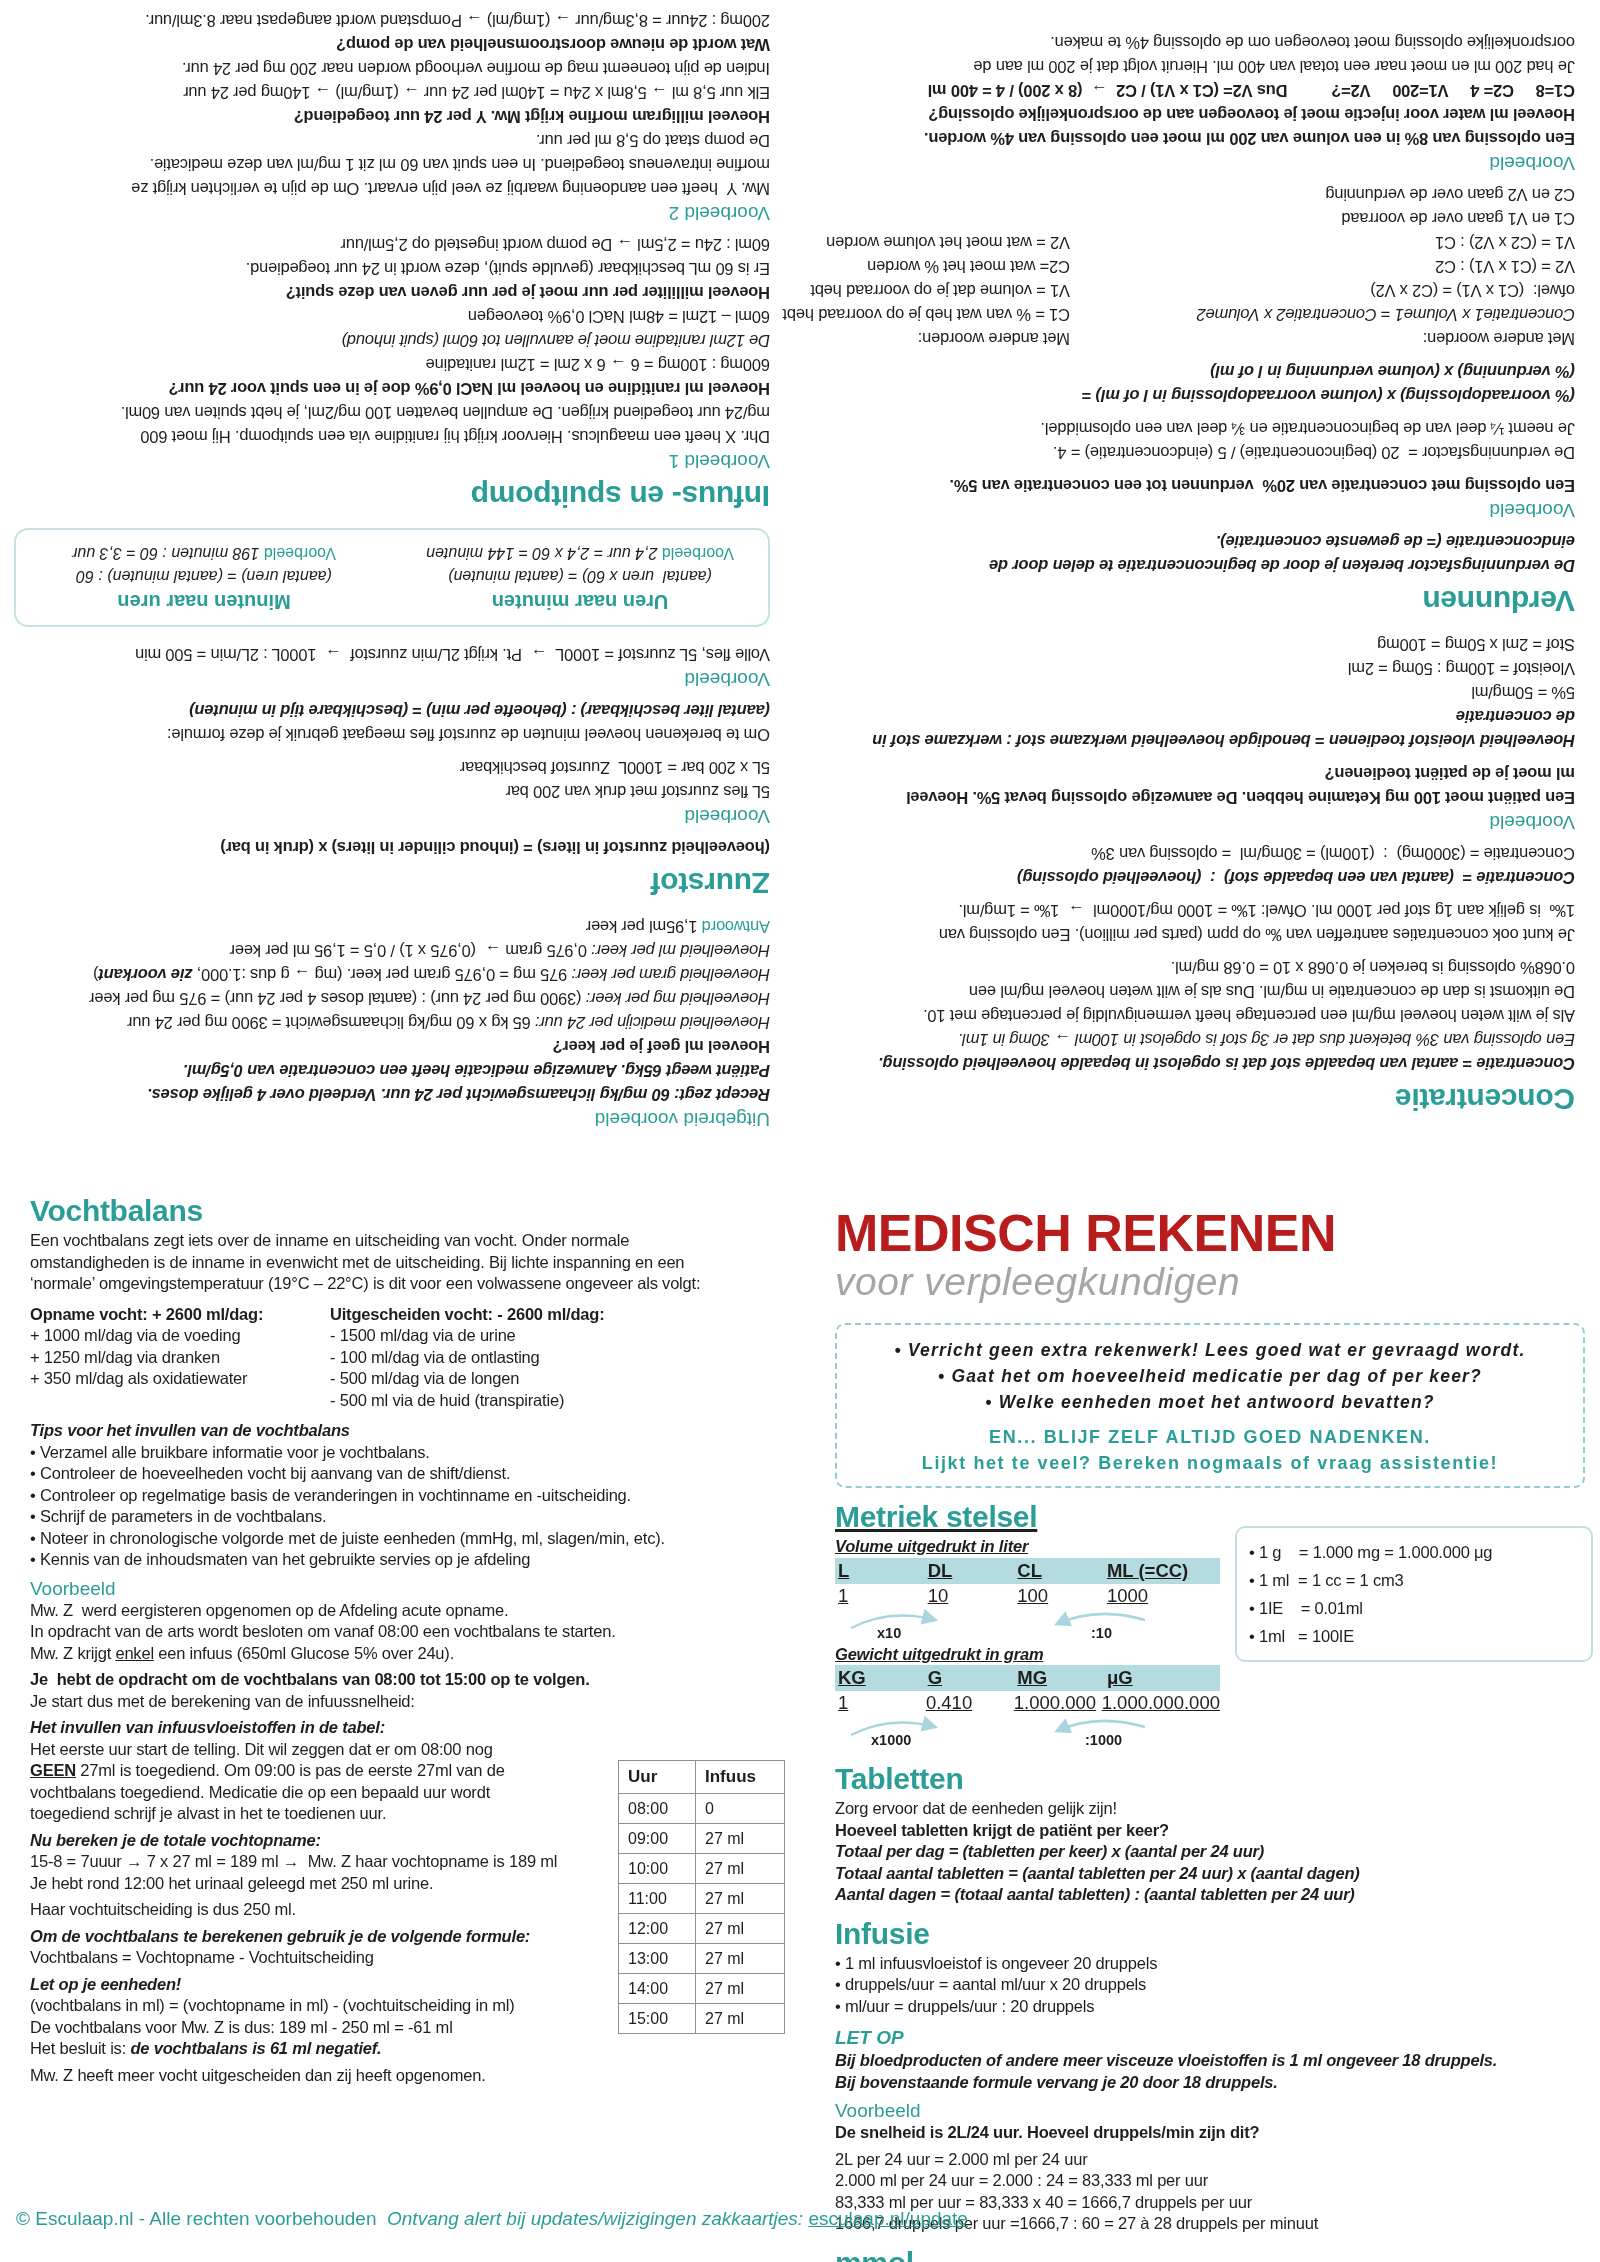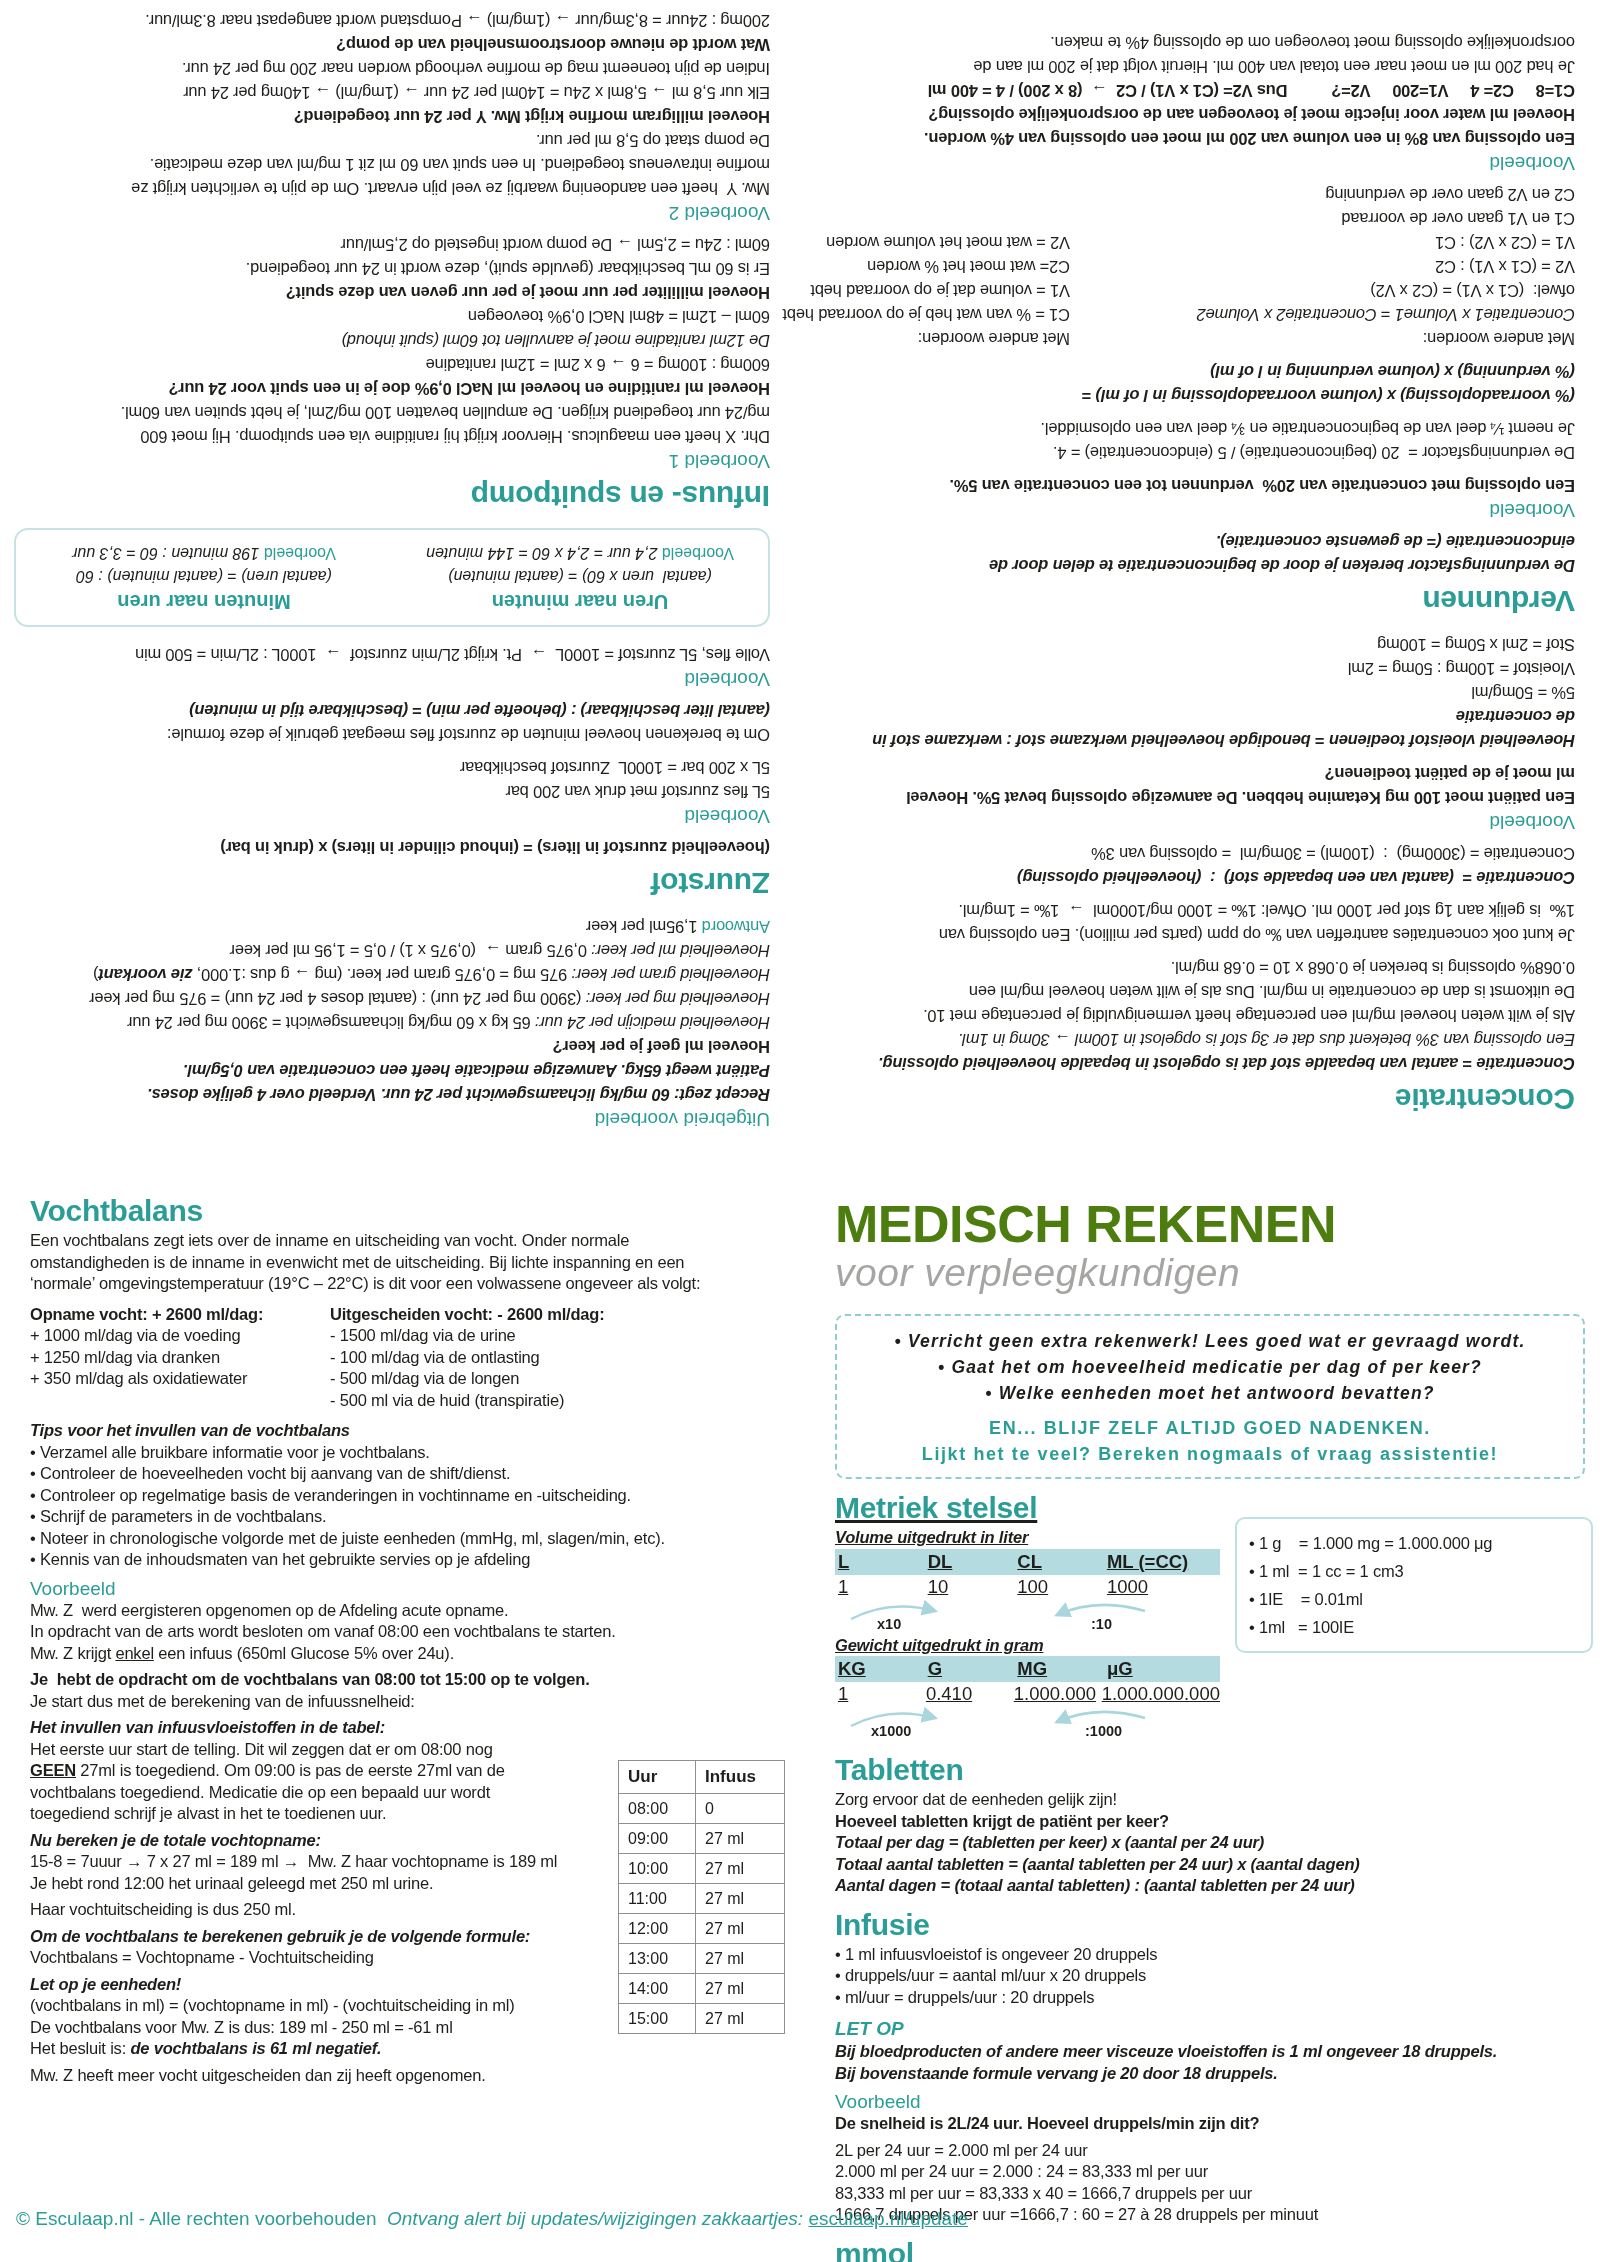--- a/index.html
+++ b/index.html
@@ -31,21 +31,21 @@
   .vcols .vc2{width:455px;}
   
   .timebox{border:2px solid #c7e2e4;border-radius:14px;display:flex;text-align:center;
            padding:10px 0 12px;margin:16px 0 4px;width:756px;box-sizing:border-box;}
   .timebox .tbh{width:50%;}
   .tb-t{color:#2b9d97;font-weight:bold;font-size:20px;line-height:27px;white-space:pre;}
   .tb-f{font-style:italic;font-size:16px;line-height:23px;white-space:pre;}
   .tb-e{font-size:16px;line-height:23px;white-space:pre;font-style:italic;}
   .tb-e .vlab{color:#2b9d97;font-style:normal;}
   
-  .title{color:#4d7c0f;font-size:52px;font-weight:bold;line-height:52px;margin-top:4px;letter-spacing:-0.5px;white-space:pre;}
+  .title{color:#b91c1c;font-size:52px;font-weight:bold;line-height:52px;margin-top:13px;letter-spacing:-0.5px;white-space:pre;}
   .subtitle{color:#a6a5a3;font-size:39px;font-style:italic;line-height:46px;letter-spacing:0.5px;white-space:pre;}
   
   .tipsbox{border:2px dashed #8ecdd2;border-radius:10px;padding:12px 6px 10px;text-align:center;margin:18px 0 12px;}
   .tipsbox .tl{font-size:17.5px;font-weight:bold;font-style:italic;line-height:26px;letter-spacing:1.2px;white-space:pre;}
   .tipsbox .tt{color:#2b9d97;font-weight:bold;font-size:18px;line-height:26px;letter-spacing:1.6px;white-space:pre;}
   .tipsbox .tt1{margin-top:9px;}
   
   .msec{position:relative;text-decoration:underline;}
   .mtable{width:385px;}
   .mhead{display:flex;background:#b3dbe0;font-weight:bold;font-size:18.5px;height:26px;align-items:center;}

